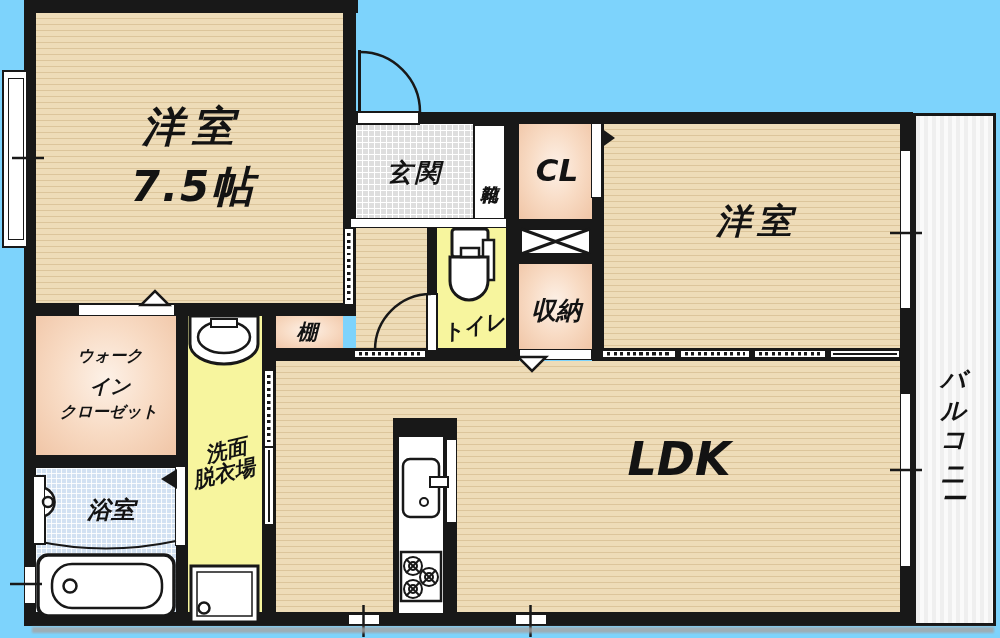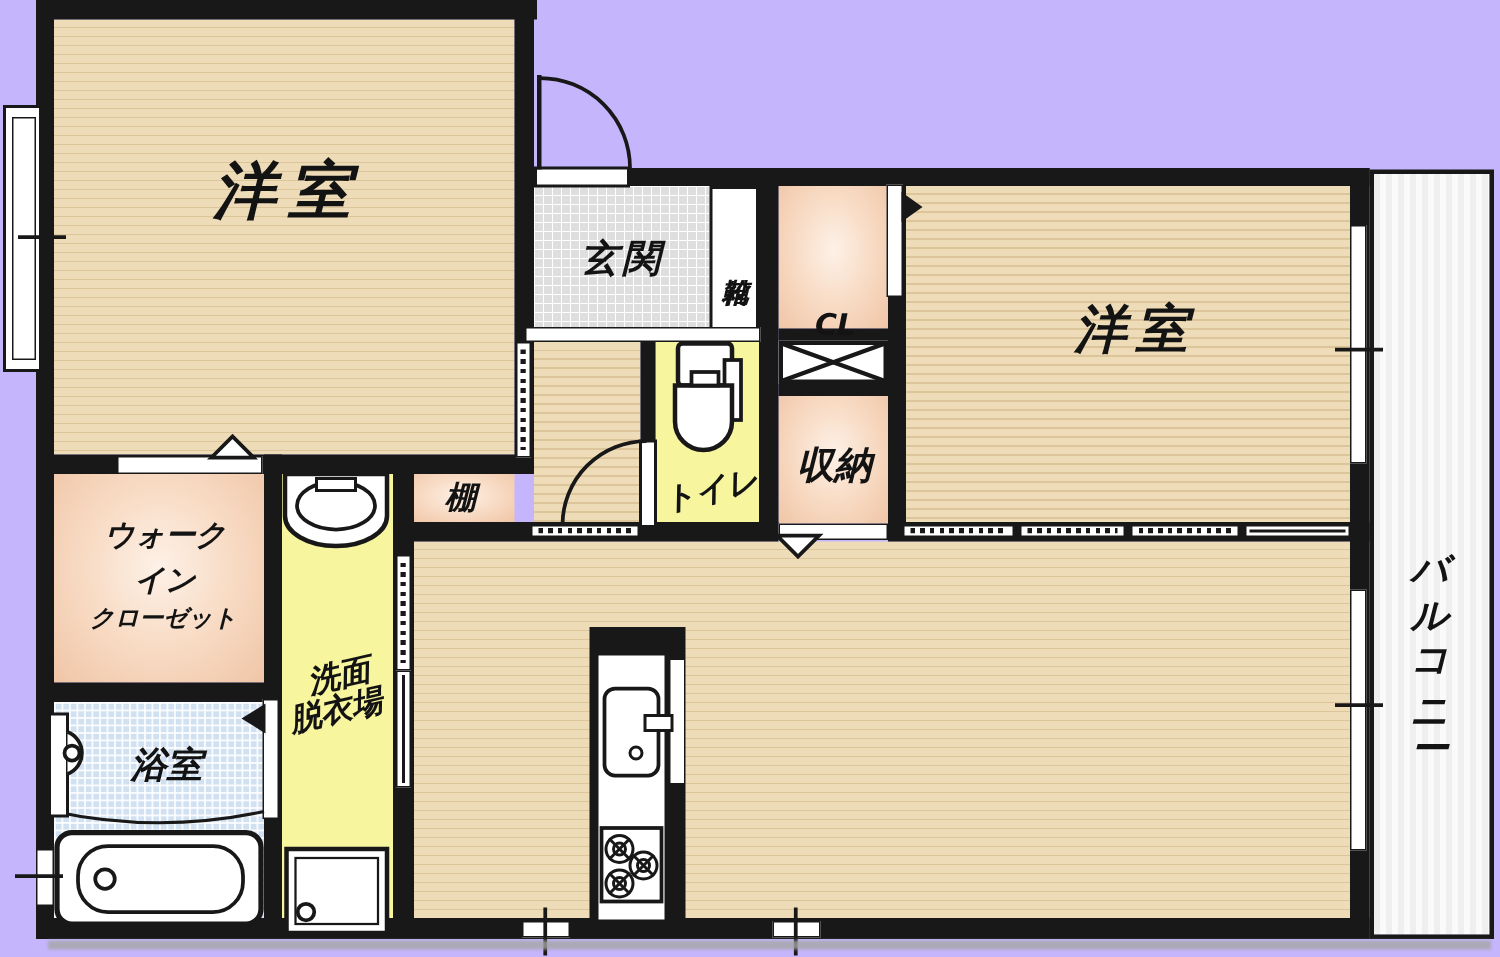--- a/index.html
+++ b/index.html
@@ -1,16 +1,16 @@
 <!DOCTYPE html>
 <html><head>
 <meta charset="utf-8">
 <style>
   html,body{margin:0;padding:0;background:#fff;}
-  .plan{position:relative;width:1000px;height:638px;background:#c4b5fd;overflow:hidden;
+  .plan{position:relative;width:1000px;height:638px;background:#7dd3fc;overflow:hidden;
         font-family:"DejaVu Sans",sans-serif;}
   .a{position:absolute;}
   .w{position:absolute;background:#181818;}
   .wood{position:absolute;background:repeating-linear-gradient(180deg,#eedcb8 0 5px,#dcc59b 5px 6px);}
   .salmon{position:absolute;background:radial-gradient(ellipse at 50% 45%,#fdf1e7 0%,#f8dbc4 50%,#f0c5a6 100%);}
   .yellow{position:absolute;background:#f7f59e;}
   .genkan{position:absolute;background-color:#dedede;
      background-image:linear-gradient(#ffffff 1px,transparent 1px),linear-gradient(90deg,#ffffff 1px,transparent 1px);
      background-size:6px 6px;}
   .bath{position:absolute;background-color:#d2e1f2;
@@ -188,29 +188,31 @@
     <g stroke="#181818" stroke-width="2.5">
       <line x1="12" y1="158" x2="44" y2="158"></line>
       <line x1="890" y1="233" x2="922" y2="233"></line>
       <line x1="890" y1="470" x2="922" y2="470"></line>
       <line x1="363.5" y1="605" x2="363.5" y2="637"></line>
       <line x1="530.5" y1="605" x2="530.5" y2="637"></line>
     </g>
   </svg>
 
   <div class="lbl" style="left:192px;top:127px;font-size:42px;letter-spacing:8px;">洋室</div>
+  <div class="lbl" style="left:193px;top:187px;font-size:42px;letter-spacing:2px;">7.5帖</div>
   <div class="lbl" style="left:415px;top:172px;font-size:25px;letter-spacing:3px;">玄関</div>
   <div class="lbl vert" style="left:489px;top:172px;font-size:18px;">靴箱</div>
-  <div class="lbl" style="left:557px;top:170px;font-size:20px;margin-top:46px;">CL</div>
+  <div class="lbl" style="left:557px;top:170px;font-size:31px;">CL</div>
   <div class="lbl" style="left:757px;top:221px;font-size:35px;letter-spacing:6px;">洋室</div>
   <div class="lbl" style="left:474px;top:327px;font-size:21px;transform:translate(-50%,-50%) rotate(-13deg);">トイレ</div>
   <div class="lbl" style="left:556px;top:310px;font-size:25px;">収納</div>
   <div class="lbl" style="left:307px;top:332px;font-size:21px;">棚</div>
-  <div class="lbl" style="left:110px;top:356px;font-size:20px;">ウォーク</div>
+  <div class="lbl" style="left:110px;top:356px;font-size:16px;">ウォーク</div>
   <div class="lbl" style="left:110px;top:386px;font-size:20px;">イン</div>
   <div class="lbl" style="left:109px;top:412px;font-size:16px;">クローゼット</div>
   <div class="lbl" style="left:226px;top:451px;font-size:21px;transform:translate(-50%,-50%) rotate(-13deg);">洗面</div>
   <div class="lbl" style="left:224px;top:474px;font-size:21px;transform:translate(-50%,-50%) rotate(-13deg);">脱衣場</div>
   <div class="lbl" style="left:111px;top:510px;font-size:24px;">浴室</div>
+  <div class="lbl" style="left:679px;top:459px;font-size:46px;">LDK</div>
   <div class="lbl vert" style="left:953px;top:420px;font-size:25px;letter-spacing:5px;">バルコニー</div>
 
   <div class="shadow" style="left:32px;top:627px;width:962px;height:6px;"></div>
 </div>
 
 </body></html>

